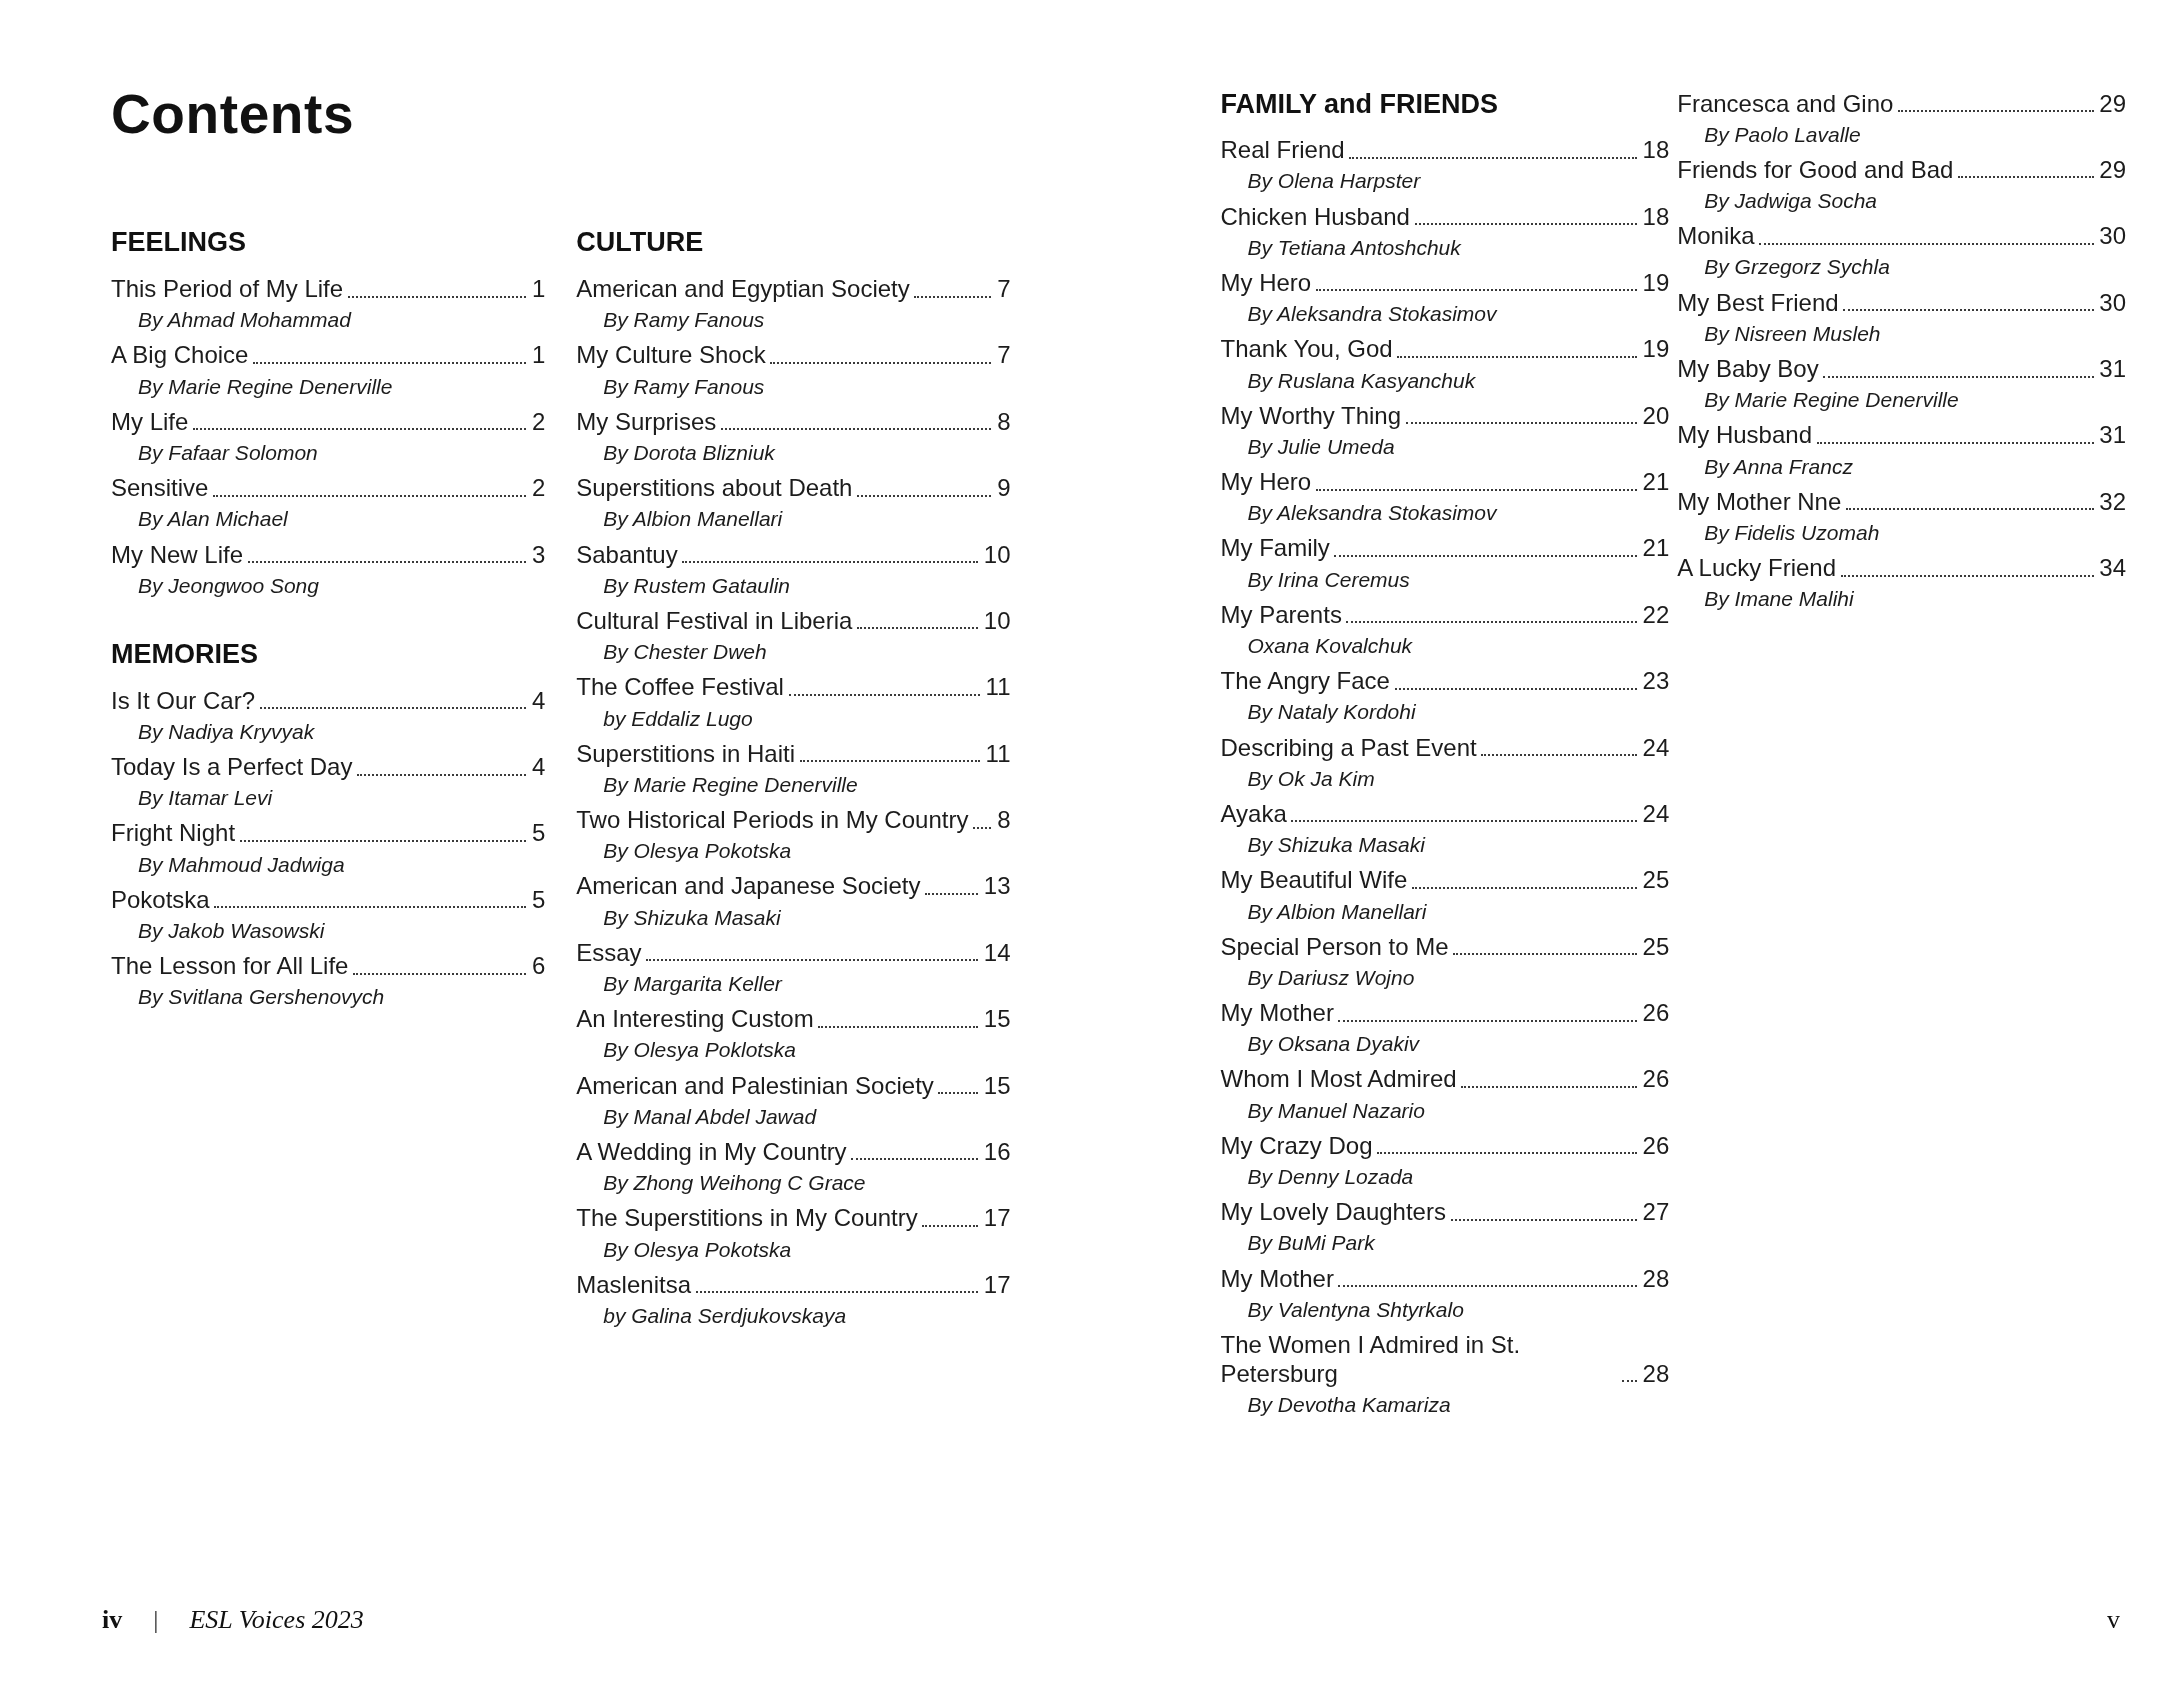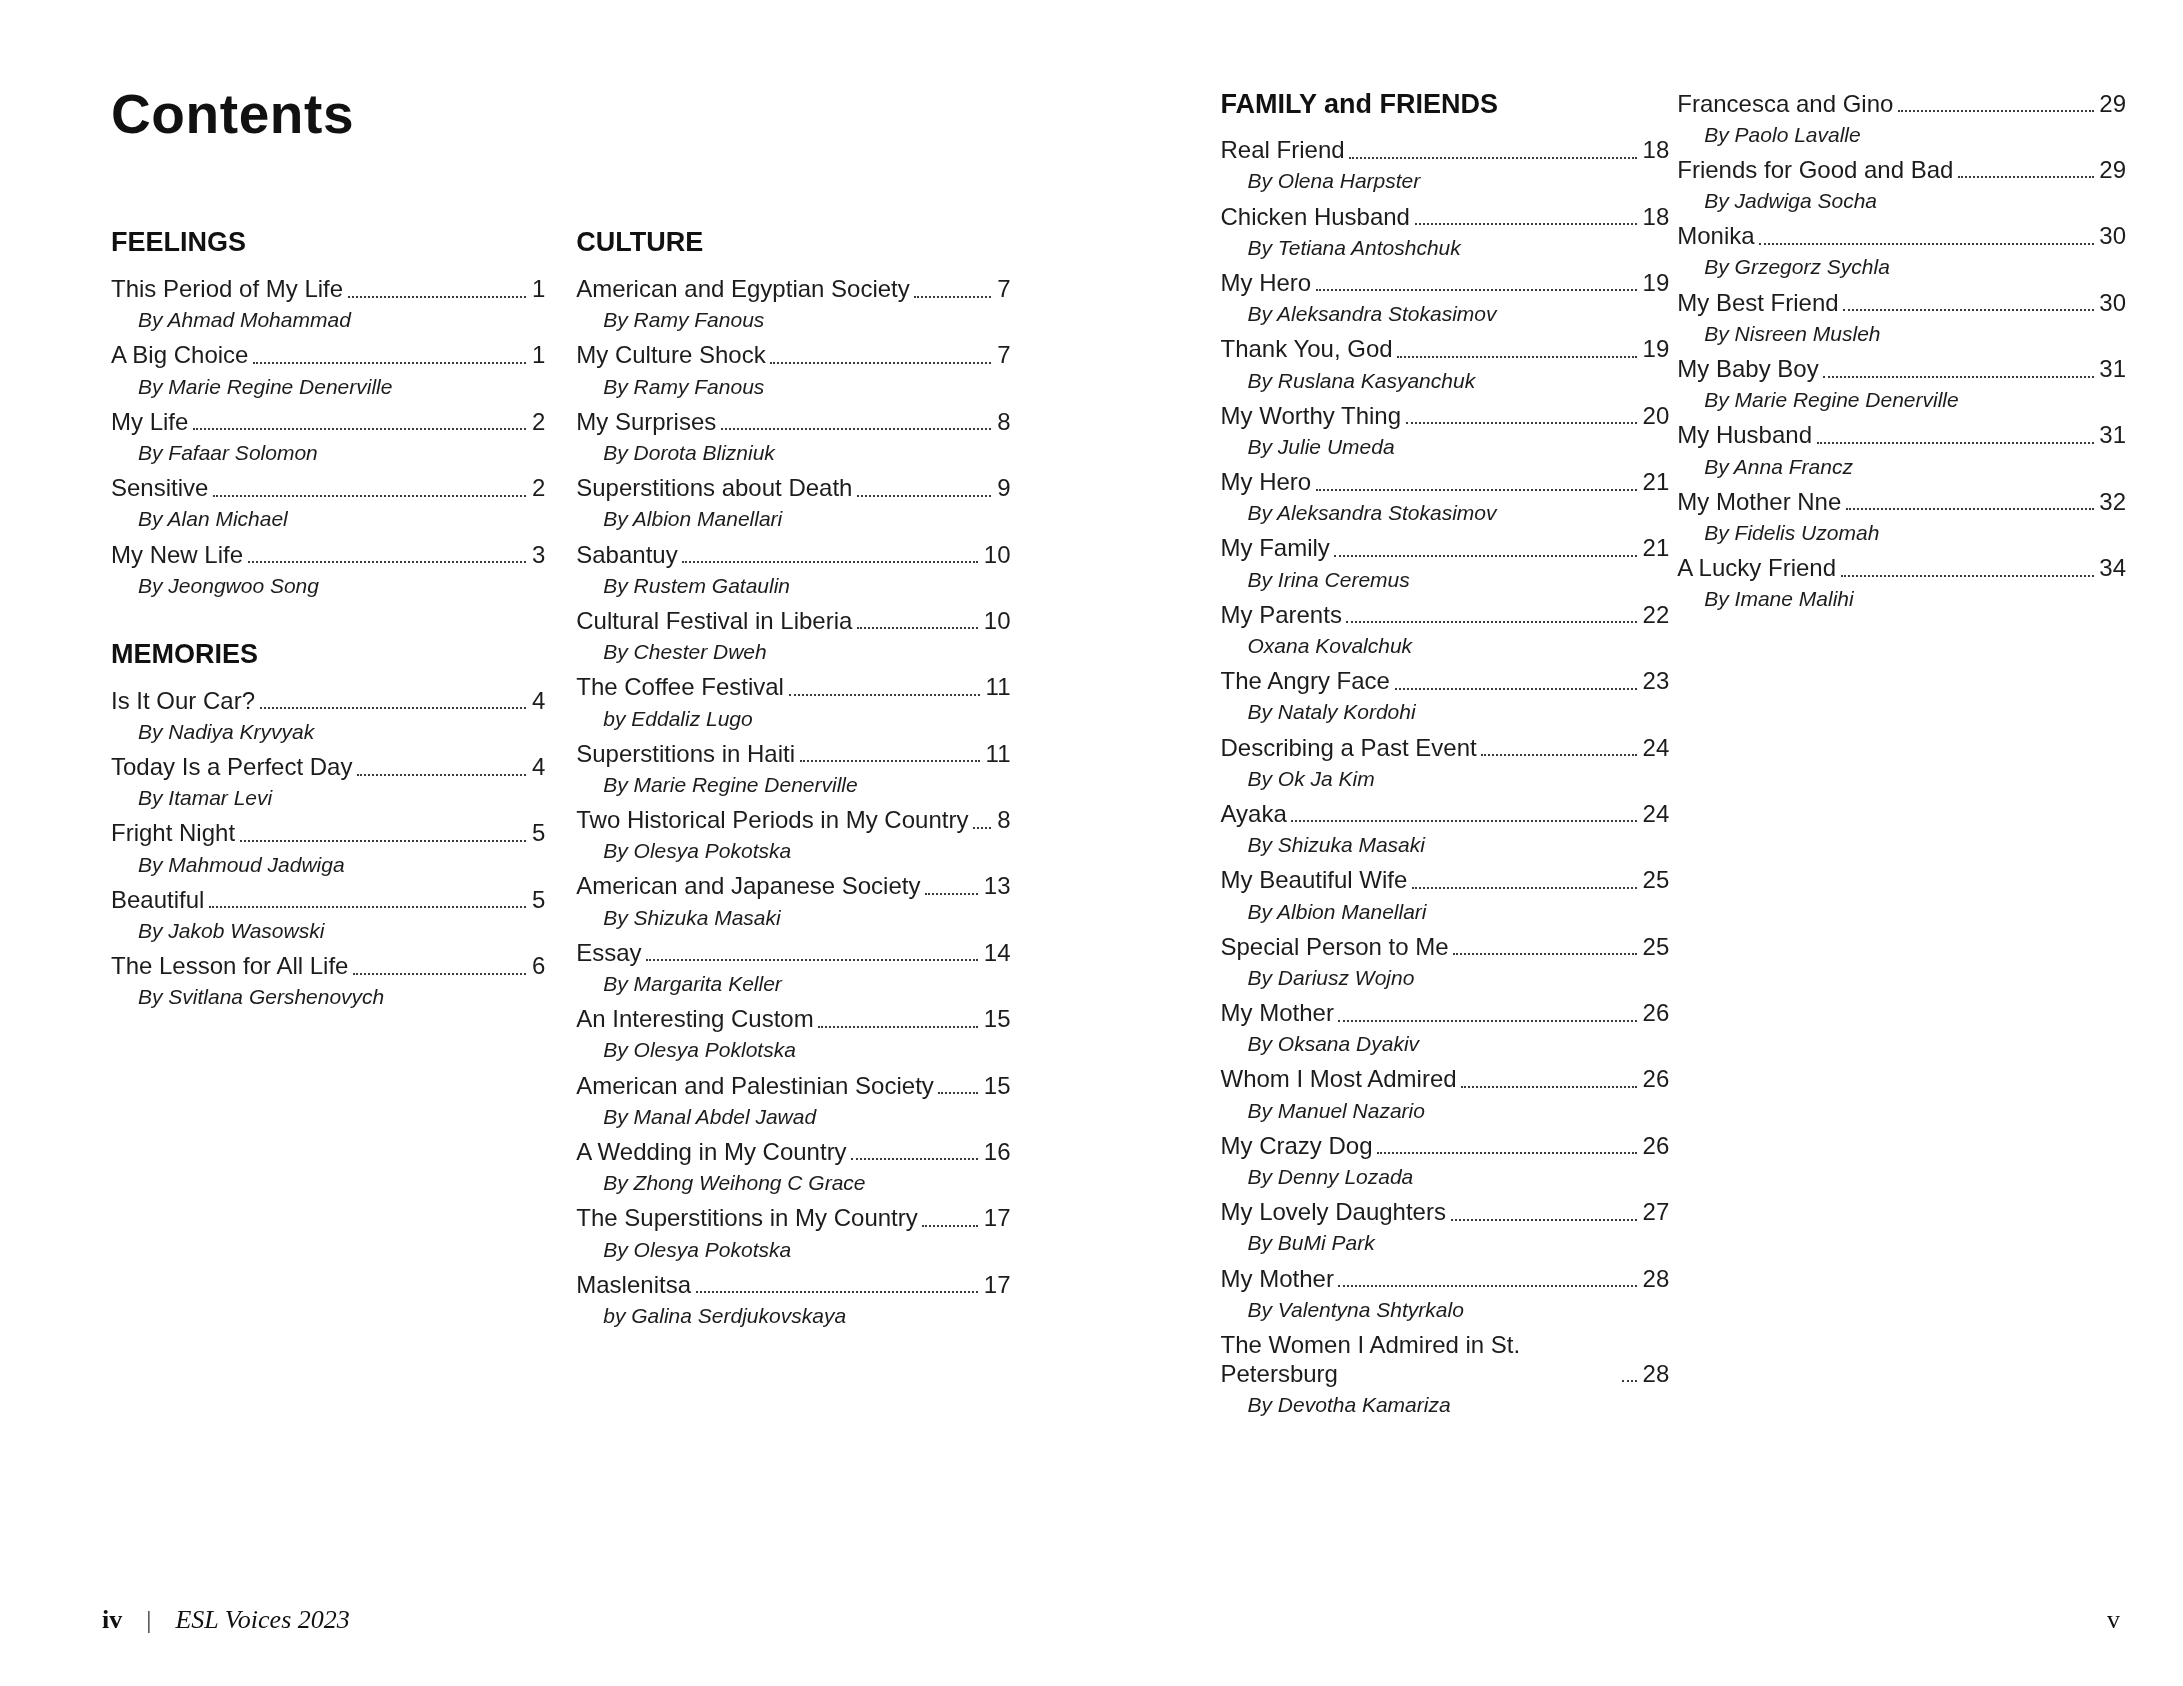--- a/index.html
+++ b/index.html
@@ -82,21 +82,21 @@
   }
 
   .footer-left {
     position: absolute;
     left: 102px;
     bottom: 52px;
     font-family: "Liberation Serif", serif;
     font-size: 26px;
     display: flex;
     align-items: baseline;
-    gap: 24px;
+    gap: 31px;
     color: #111;
   }
   .footer-left .folio { font-weight: 700; }
   .footer-left .sep { font-weight: 400; color: #333; font-size: 26px; }
   .footer-left .booktitle { font-style: italic; }
   .footer-right {
     position: absolute;
     right: 63px;
     bottom: 52px;
     font-family: "Liberation Serif", serif;
@@ -173,21 +173,21 @@
           <div class="entry">
             <div class="entry-line">
               <span class="entry-title">Fright Night</span>
               <span class="dots"></span>
               <span class="entry-page">5</span>
             </div>
             <div class="entry-author">By Mahmoud Jadwiga</div>
           </div>
           <div class="entry">
             <div class="entry-line">
-              <span class="entry-title">Beautiful</span>
+              <span class="entry-title">Pokotska</span>
               <span class="dots"></span>
               <span class="entry-page">5</span>
             </div>
             <div class="entry-author">By Jakob Wasowski</div>
           </div>
           <div class="entry">
             <div class="entry-line">
               <span class="entry-title">The Lesson for All Life</span>
               <span class="dots"></span>
               <span class="entry-page">6</span>

